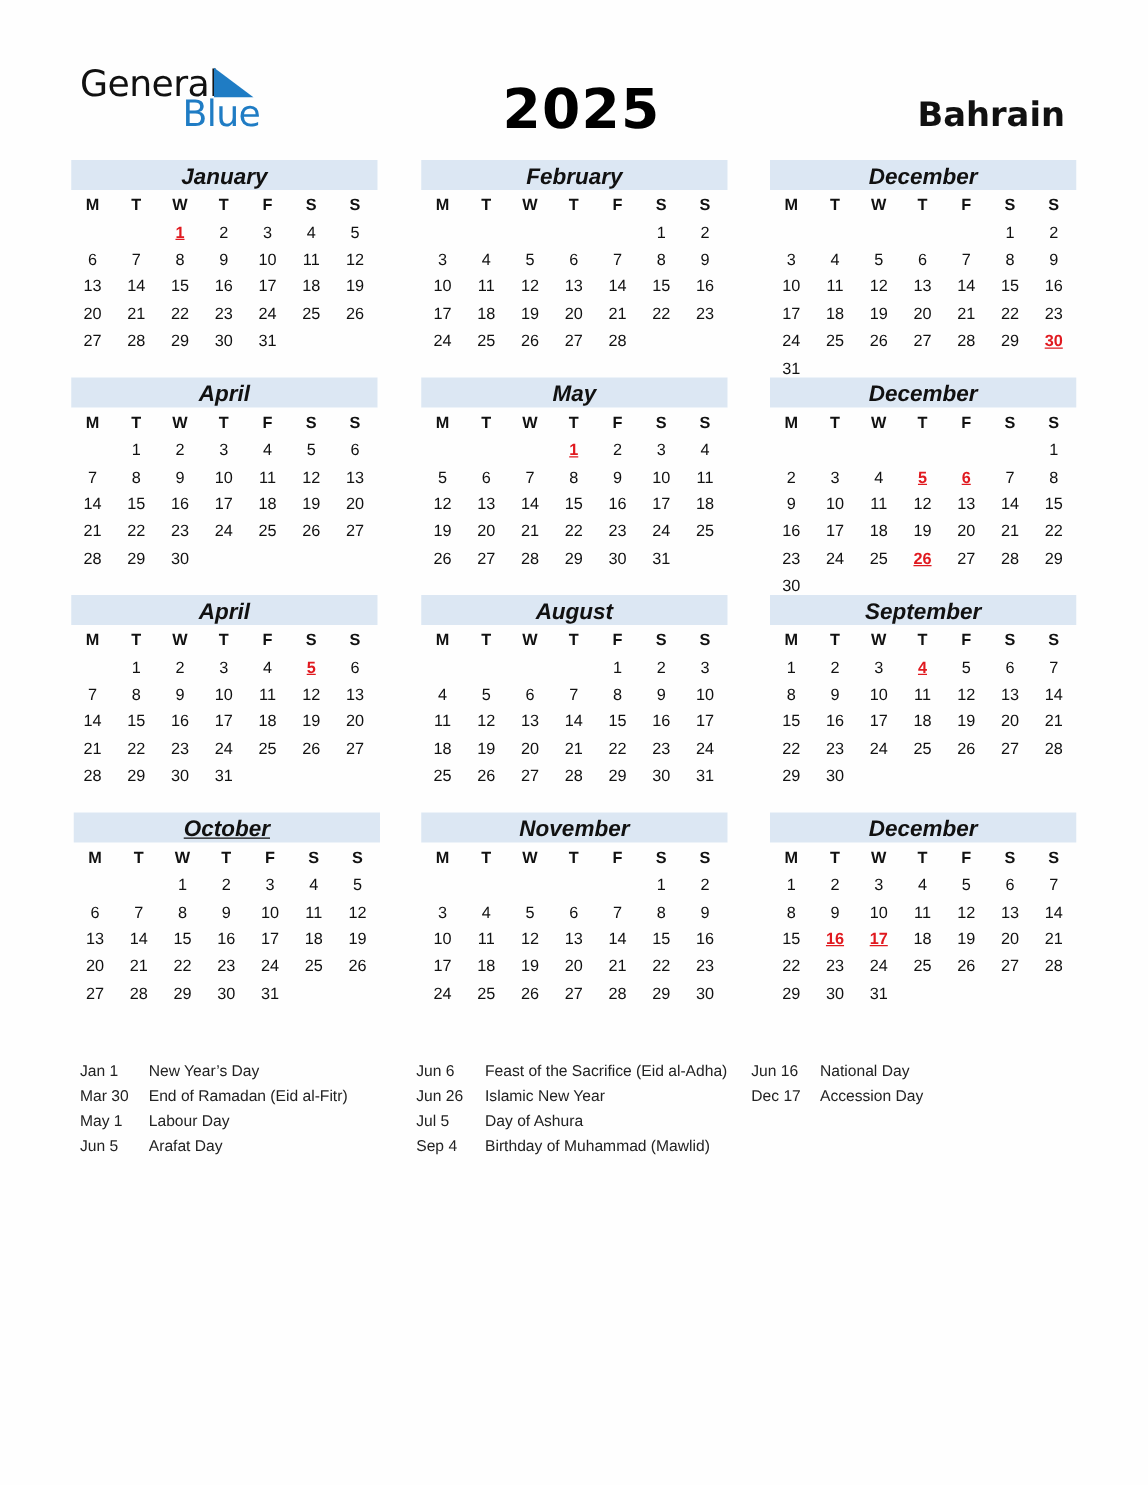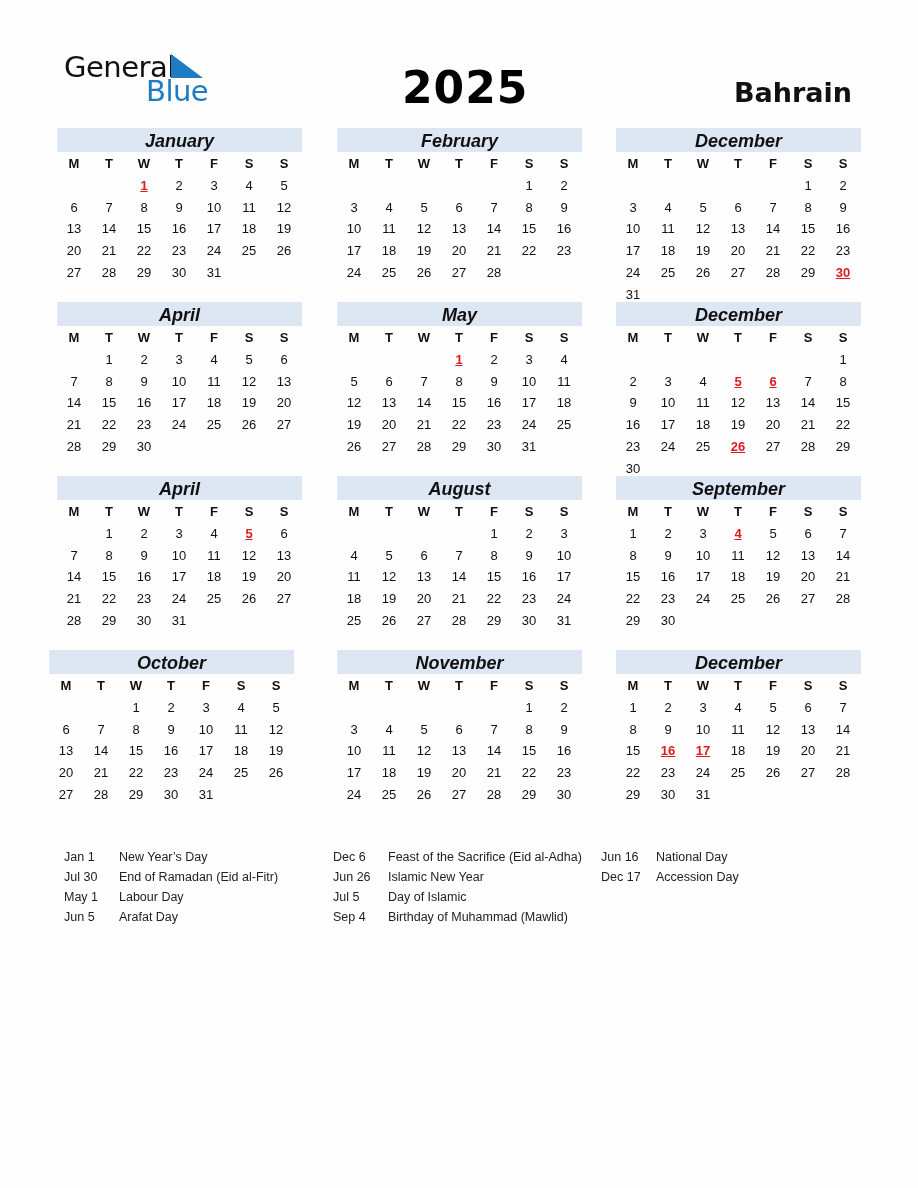--- a/index.html
+++ b/index.html
@@ -450,21 +450,21 @@
         <div class="day" style="left: 35px; top: 91.1px;">23</div>
         <div class="day" style="left: 70px; top: 91.1px;">24</div>
         <div class="day" style="left: 105px; top: 91.1px;">25</div>
         <div class="day" style="left: 140px; top: 91.1px;">26</div>
         <div class="day" style="left: 175px; top: 91.1px;">27</div>
         <div class="day" style="left: 210px; top: 91.1px;">28</div>
         <div class="day" style="left: 0px; top: 112.8px;">29</div>
         <div class="day" style="left: 35px; top: 112.8px;">30</div>
       </div>
     </div>
-    <div class="month" style="left: 49px; top: 650px;">
+    <div class="month" style="left: 59px; top: 650px; text-decoration: underline;">
       <div class="month-header">October</div>
       <div class="grid">
         <div class="wd" style="left: 0px;">M</div>
         <div class="wd" style="left: 35px;">T</div>
         <div class="wd" style="left: 70px;">W</div>
         <div class="wd" style="left: 105px;">T</div>
         <div class="wd" style="left: 140px;">F</div>
         <div class="wd" style="left: 175px;">S</div>
         <div class="wd" style="left: 210px;">S</div>
         <div class="day" style="left: 70px; top: 26px;">1</div>
@@ -587,44 +587,44 @@
     </div>
   </div>
 
 <div id="legend-wrap">
     <div class="legend" style="left: 64px;">
       <div class="row">
         <span class="date">Jan 1</span>
         <span class="name">New Year’s Day</span>
       </div>
       <div class="row">
-        <span class="date">Jul 30</span>
+        <span class="date">Mar 30</span>
         <span class="name">End of Ramadan (Eid al-Fitr)</span>
       </div>
       <div class="row">
         <span class="date">May 1</span>
         <span class="name">Labour Day</span>
       </div>
       <div class="row">
         <span class="date">Jun 5</span>
         <span class="name">Arafat Day</span>
       </div>
     </div>
     <div class="legend" style="left: 333px;">
       <div class="row">
-        <span class="date">Dec 6</span>
+        <span class="date">Jun 6</span>
         <span class="name">Feast of the Sacrifice (Eid al-Adha)</span>
       </div>
       <div class="row">
         <span class="date">Jun 26</span>
         <span class="name">Islamic New Year</span>
       </div>
       <div class="row">
         <span class="date">Jul 5</span>
-        <span class="name">Day of Islamic</span>
+        <span class="name">Day of Ashura</span>
       </div>
       <div class="row">
         <span class="date">Sep 4</span>
         <span class="name">Birthday of Muhammad (Mawlid)</span>
       </div>
     </div>
     <div class="legend" style="left: 601px;">
       <div class="row">
         <span class="date">Jun 16</span>
         <span class="name">National Day</span>

